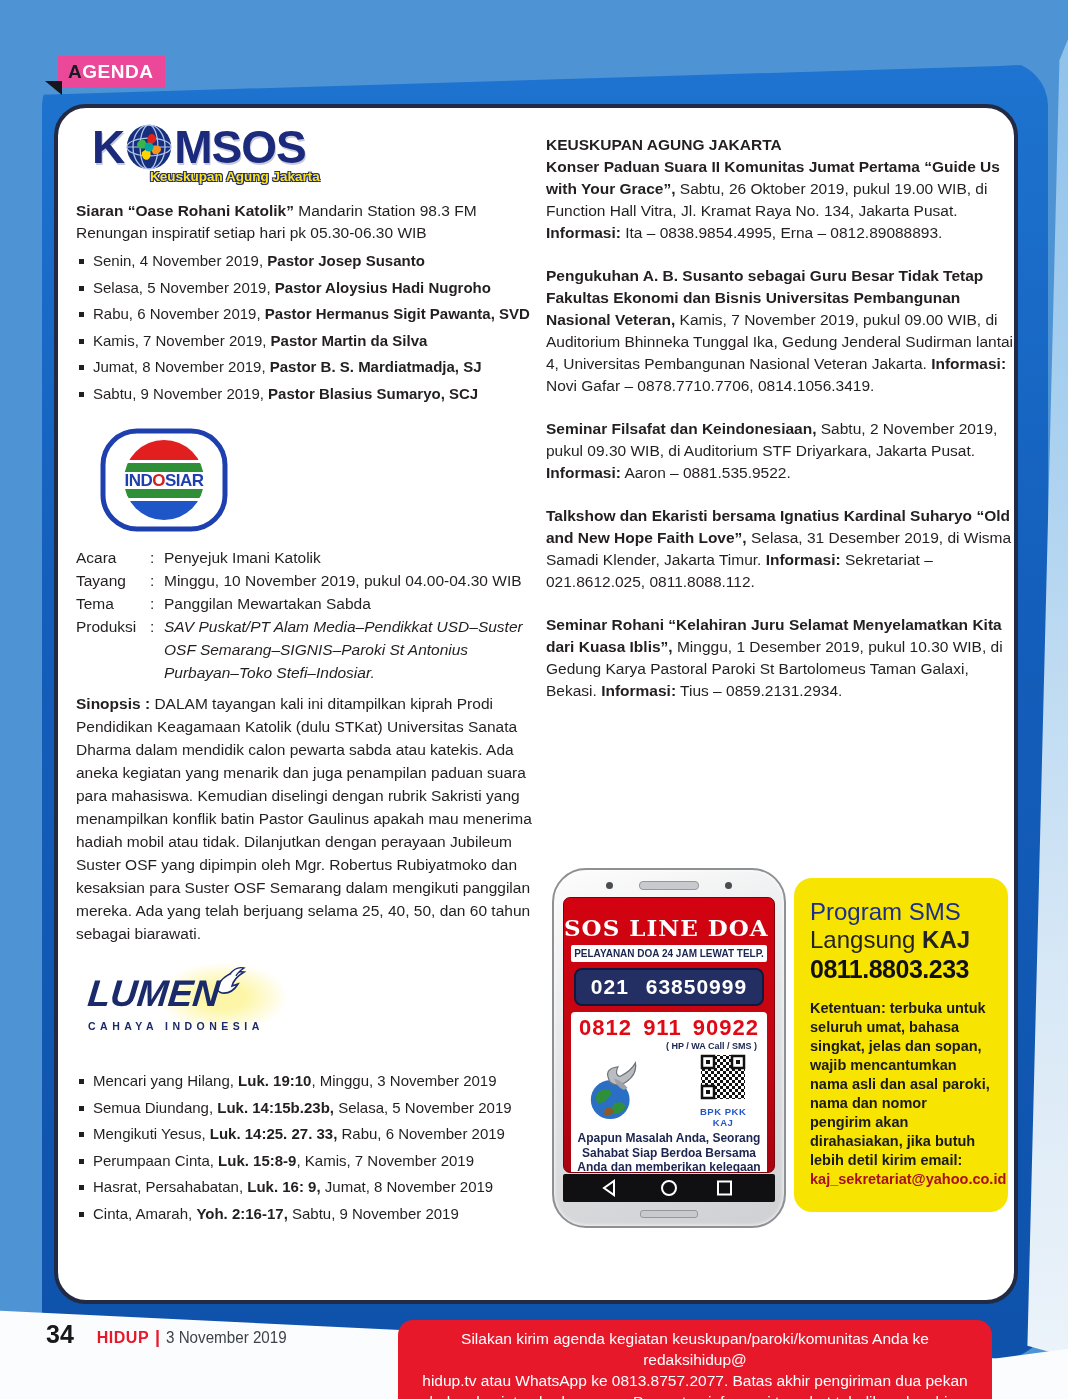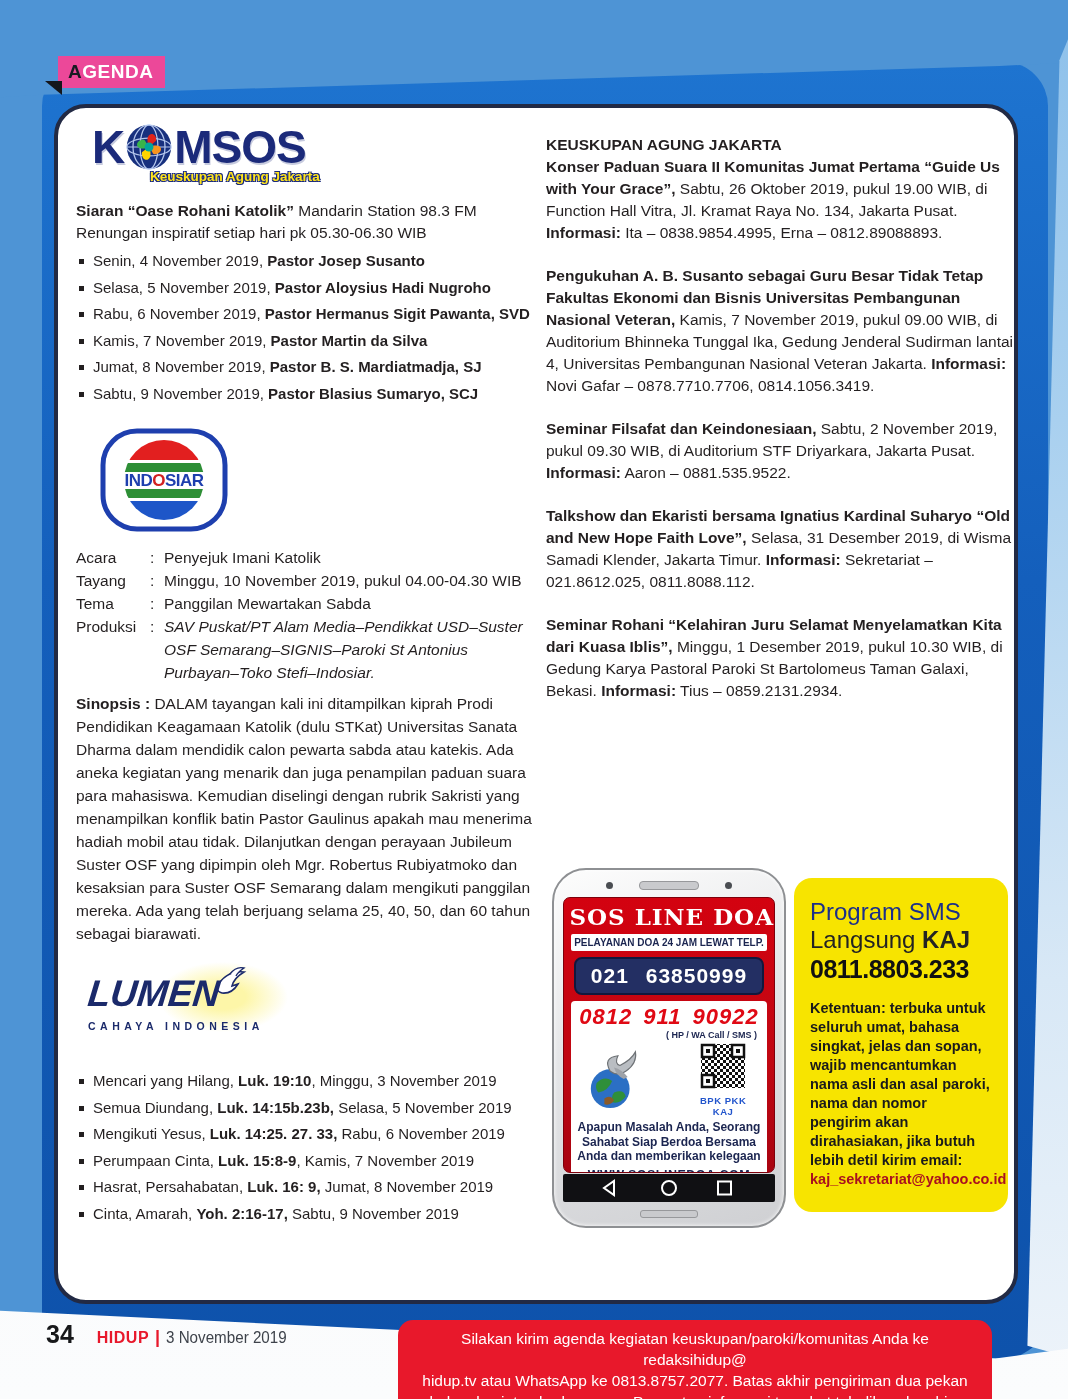--- a/index.html
+++ b/index.html
@@ -61,28 +61,28 @@
   .phone{position:absolute;left:494px;top:760px;width:230px;height:356px;border-radius:34px;
      background:linear-gradient(160deg,#fdfdfd 0%,#e4e5e7 45%,#cfd0d3 100%);
      border:2px solid #8e9093;box-shadow:inset 0 0 4px #fff;}
   .ph-dot{position:absolute;top:12px;width:7px;height:7px;border-radius:50%;background:#4a4d52;}
   .ph-slot{position:absolute;top:11px;left:50%;transform:translateX(-50%);width:58px;height:7px;
      border-radius:4px;background:#c9cacd;border:1px solid #97989b;}
   .ph-screen{position:absolute;left:9px;right:9px;top:27px;height:274px;border-radius:7px;
      background:linear-gradient(180deg,#d30210 0%,#c00712 60%,#a80310 100%);border:1px solid #7e000b;
      overflow:hidden;}
   .sos-title{font-family:"DejaVu Serif",serif;font-weight:700;font-size:23px;color:#fff;
-     text-align:right;letter-spacing:1px;margin-top:5px;}
+     text-align:left;letter-spacing:1px;margin-top:16px;}
   .sos-sub{background:#fff;margin:4px 7px 0 7px;border-radius:2px;color:#1b2550;font-weight:700;
      font-size:10px;text-align:center;padding:3px 0;}
   .sos-navy{background:#232f63;border:2px solid #11183d;border-radius:8px;margin:6px 10px 0 10px;
      color:#fff;font-weight:700;font-size:21px;text-align:center;padding:5px 0;letter-spacing:1px;
      word-spacing:10px;}
   .sos-white{background:#fff;border-radius:4px;margin:6px 7px 0 7px;padding:3px 4px 4px 4px;}
-  .sos-mob{color:#e00914;font-weight:800;font-size:22px;text-align:center;letter-spacing:1px;word-spacing:4px;font-style:italic;}
+  .sos-mob{color:#e00914;font-weight:800;font-size:22px;text-align:center;letter-spacing:1px;word-spacing:4px;}
   .sos-note{color:#1b2550;font-weight:700;font-size:9px;text-align:right;padding-right:6px;}
   .sos-row{display:flex;justify-content:space-between;align-items:center;padding:2px 6px 0 10px;gap:48px;}
   .qr-wrap{text-align:center;}
   .qr-label{color:#2255cc;font-weight:700;font-size:9.5px;margin-top:1px;letter-spacing:.5px;}
   .sos-msg{color:#1b2550;font-weight:800;font-size:12px;line-height:14.5px;text-align:center;margin-top:3px;}
   .sos-site{color:#1b2550;font-weight:800;font-size:12.5px;text-align:center;margin-top:4px;letter-spacing:.5px;}
   .ph-nav{position:absolute;left:9px;right:9px;top:304px;height:28px;background:#101013;border-radius:2px;
      display:flex;align-items:center;justify-content:center;}
   .ph-chin{position:absolute;bottom:8px;left:50%;transform:translateX(-50%);width:56px;height:6px;
      border-radius:3px;background:#c9cacd;border:1px solid #97989b;}

